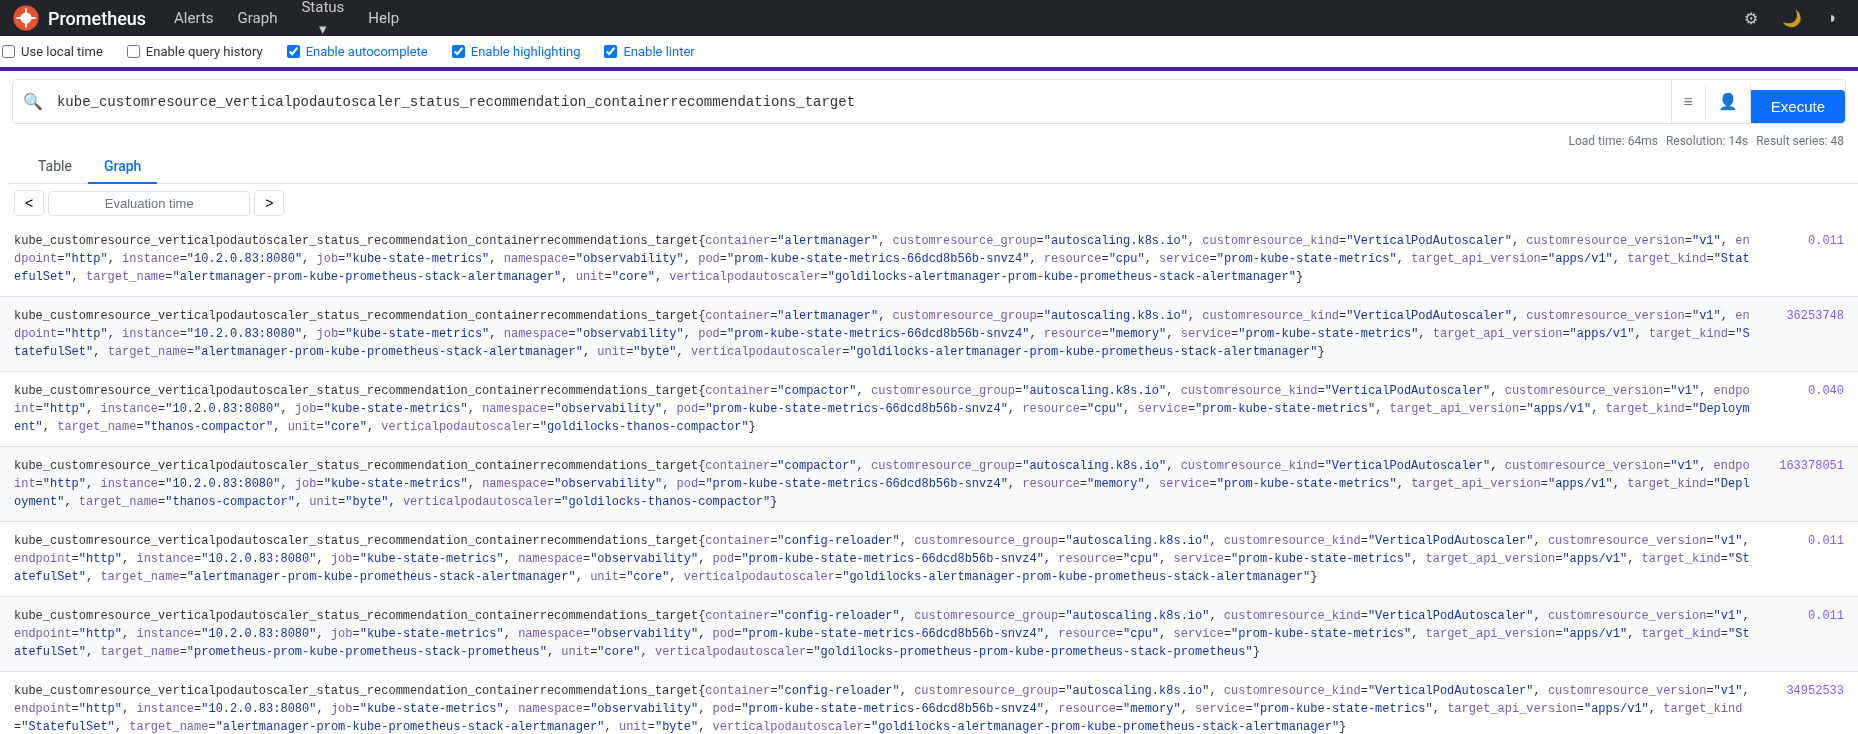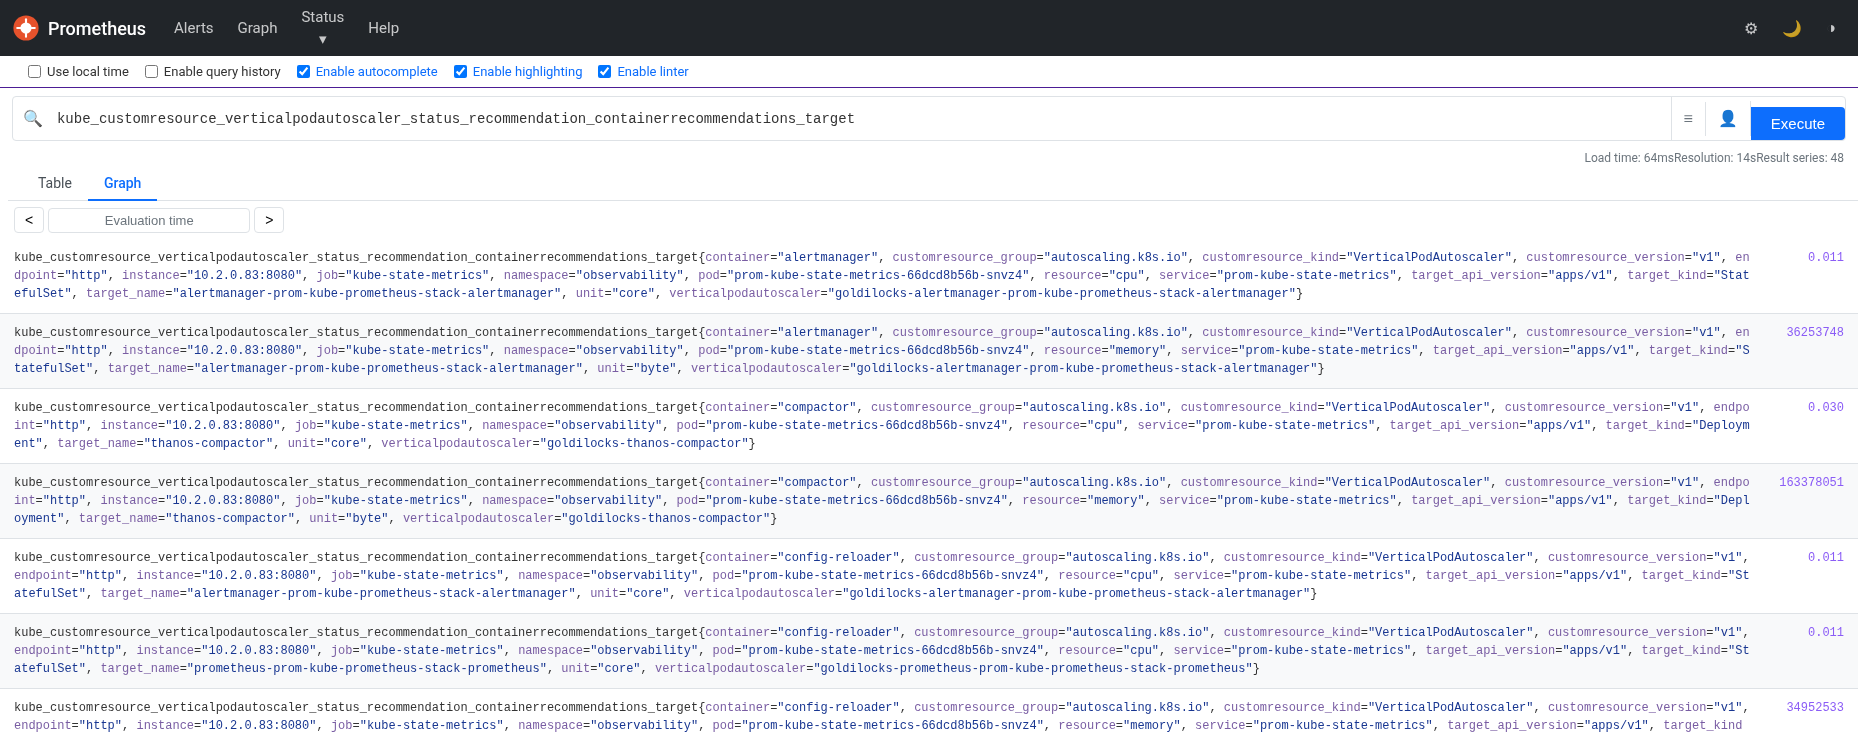--- a/index.html
+++ b/index.html
@@ -4,21 +4,21 @@
   <style>
     * { box-sizing: border-box; margin: 0; padding: 0; }
     body { font-family: -apple-system, BlinkMacSystemFont, 'Segoe UI', Roboto, sans-serif; font-size: 13px; background: #fff; color: #333; }
 
     
     .navbar {
       background: #212529;
       display: flex;
       align-items: center;
       padding: 0 12px;
-      height: 56px;
+      height: 36px;
       color: #fff;
     }
     .navbar-brand {
       display: flex;
       align-items: center;
       gap: 8px;
       color: #fff;
       text-decoration: none;
       font-size: 18px;
       font-weight: 500;
@@ -63,23 +63,23 @@
       cursor: pointer;
       padding: 6px 10px;
       font-size: 16px;
       border-radius: 4px;
     }
 
     
     .toolbar {
       display: flex;
       align-items: center;
-      gap: 16px;
-      padding: 8px 28px;
-      border-bottom: 1px solid #4c1d95;
+      gap: 24px;
+      padding: 8px 2px;
+      border-bottom: 4px solid #4c1d95;
       background: #fff;
       flex-wrap: wrap;
     }
     .checkbox-label {
       display: flex;
       align-items: center;
       gap: 6px;
       font-size: 13px;
       cursor: pointer;
       user-select: none;
@@ -143,20 +143,21 @@
     }
 
     
     .status-bar {
       display: flex;
       justify-content: flex-end;
       align-items: center;
       padding: 2px 14px;
       font-size: 12px;
       color: #6c757d;
+      gap: 8px;
     }
 
     
     .tabs {
       display: flex;
       border-bottom: 1px solid #dee2e6;
       padding: 0 14px;
       margin-left: 8px;
     }
     .tab {
@@ -321,21 +322,21 @@
 <div class="result-row">
       <span class="result-metric"><span class="metric-name">kube_customresource_verticalpodautoscaler_status_recommendation_containerrecommendations_target</span><span class="metric-labels">{<span class="label-key">container</span>=<span class="label-value">"alertmanager"</span>, <span class="label-key">customresource_group</span>=<span class="label-value">"autoscaling.k8s.io"</span>, <span class="label-key">customresource_kind</span>=<span class="label-value">"VerticalPodAutoscaler"</span>, <span class="label-key">customresource_version</span>=<span class="label-value">"v1"</span>, <span class="label-key">endpoint</span>=<span class="label-value">"http"</span>, <span class="label-key">instance</span>=<span class="label-value">"10.2.0.83:8080"</span>, <span class="label-key">job</span>=<span class="label-value">"kube-state-metrics"</span>, <span class="label-key">namespace</span>=<span class="label-value">"observability"</span>, <span class="label-key">pod</span>=<span class="label-value">"prom-kube-state-metrics-66dcd8b56b-snvz4"</span>, <span class="label-key">resource</span>=<span class="label-value">"cpu"</span>, <span class="label-key">service</span>=<span class="label-value">"prom-kube-state-metrics"</span>, <span class="label-key">target_api_version</span>=<span class="label-value">"apps/v1"</span>, <span class="label-key">target_kind</span>=<span class="label-value">"StatefulSet"</span>, <span class="label-key">target_name</span>=<span class="label-value">"alertmanager-prom-kube-prometheus-stack-alertmanager"</span>, <span class="label-key">unit</span>=<span class="label-value">"core"</span>, <span class="label-key">verticalpodautoscaler</span>=<span class="label-value">"goldilocks-alertmanager-prom-kube-prometheus-stack-alertmanager"</span>}</span></span>
       <span class="result-value">0.011</span>
     </div>
     <div class="result-row">
       <span class="result-metric"><span class="metric-name">kube_customresource_verticalpodautoscaler_status_recommendation_containerrecommendations_target</span><span class="metric-labels">{<span class="label-key">container</span>=<span class="label-value">"alertmanager"</span>, <span class="label-key">customresource_group</span>=<span class="label-value">"autoscaling.k8s.io"</span>, <span class="label-key">customresource_kind</span>=<span class="label-value">"VerticalPodAutoscaler"</span>, <span class="label-key">customresource_version</span>=<span class="label-value">"v1"</span>, <span class="label-key">endpoint</span>=<span class="label-value">"http"</span>, <span class="label-key">instance</span>=<span class="label-value">"10.2.0.83:8080"</span>, <span class="label-key">job</span>=<span class="label-value">"kube-state-metrics"</span>, <span class="label-key">namespace</span>=<span class="label-value">"observability"</span>, <span class="label-key">pod</span>=<span class="label-value">"prom-kube-state-metrics-66dcd8b56b-snvz4"</span>, <span class="label-key">resource</span>=<span class="label-value">"memory"</span>, <span class="label-key">service</span>=<span class="label-value">"prom-kube-state-metrics"</span>, <span class="label-key">target_api_version</span>=<span class="label-value">"apps/v1"</span>, <span class="label-key">target_kind</span>=<span class="label-value">"StatefulSet"</span>, <span class="label-key">target_name</span>=<span class="label-value">"alertmanager-prom-kube-prometheus-stack-alertmanager"</span>, <span class="label-key">unit</span>=<span class="label-value">"byte"</span>, <span class="label-key">verticalpodautoscaler</span>=<span class="label-value">"goldilocks-alertmanager-prom-kube-prometheus-stack-alertmanager"</span>}</span></span>
       <span class="result-value">36253748</span>
     </div>
     <div class="result-row">
       <span class="result-metric"><span class="metric-name">kube_customresource_verticalpodautoscaler_status_recommendation_containerrecommendations_target</span><span class="metric-labels">{<span class="label-key">container</span>=<span class="label-value">"compactor"</span>, <span class="label-key">customresource_group</span>=<span class="label-value">"autoscaling.k8s.io"</span>, <span class="label-key">customresource_kind</span>=<span class="label-value">"VerticalPodAutoscaler"</span>, <span class="label-key">customresource_version</span>=<span class="label-value">"v1"</span>, <span class="label-key">endpoint</span>=<span class="label-value">"http"</span>, <span class="label-key">instance</span>=<span class="label-value">"10.2.0.83:8080"</span>, <span class="label-key">job</span>=<span class="label-value">"kube-state-metrics"</span>, <span class="label-key">namespace</span>=<span class="label-value">"observability"</span>, <span class="label-key">pod</span>=<span class="label-value">"prom-kube-state-metrics-66dcd8b56b-snvz4"</span>, <span class="label-key">resource</span>=<span class="label-value">"cpu"</span>, <span class="label-key">service</span>=<span class="label-value">"prom-kube-state-metrics"</span>, <span class="label-key">target_api_version</span>=<span class="label-value">"apps/v1"</span>, <span class="label-key">target_kind</span>=<span class="label-value">"Deployment"</span>, <span class="label-key">target_name</span>=<span class="label-value">"thanos-compactor"</span>, <span class="label-key">unit</span>=<span class="label-value">"core"</span>, <span class="label-key">verticalpodautoscaler</span>=<span class="label-value">"goldilocks-thanos-compactor"</span>}</span></span>
-      <span class="result-value">0.030</span>
+      <span class="result-value">0.040</span>
     </div>
     <div class="result-row">
       <span class="result-metric"><span class="metric-name">kube_customresource_verticalpodautoscaler_status_recommendation_containerrecommendations_target</span><span class="metric-labels">{<span class="label-key">container</span>=<span class="label-value">"compactor"</span>, <span class="label-key">customresource_group</span>=<span class="label-value">"autoscaling.k8s.io"</span>, <span class="label-key">customresource_kind</span>=<span class="label-value">"VerticalPodAutoscaler"</span>, <span class="label-key">customresource_version</span>=<span class="label-value">"v1"</span>, <span class="label-key">endpoint</span>=<span class="label-value">"http"</span>, <span class="label-key">instance</span>=<span class="label-value">"10.2.0.83:8080"</span>, <span class="label-key">job</span>=<span class="label-value">"kube-state-metrics"</span>, <span class="label-key">namespace</span>=<span class="label-value">"observability"</span>, <span class="label-key">pod</span>=<span class="label-value">"prom-kube-state-metrics-66dcd8b56b-snvz4"</span>, <span class="label-key">resource</span>=<span class="label-value">"memory"</span>, <span class="label-key">service</span>=<span class="label-value">"prom-kube-state-metrics"</span>, <span class="label-key">target_api_version</span>=<span class="label-value">"apps/v1"</span>, <span class="label-key">target_kind</span>=<span class="label-value">"Deployment"</span>, <span class="label-key">target_name</span>=<span class="label-value">"thanos-compactor"</span>, <span class="label-key">unit</span>=<span class="label-value">"byte"</span>, <span class="label-key">verticalpodautoscaler</span>=<span class="label-value">"goldilocks-thanos-compactor"</span>}</span></span>
       <span class="result-value">163378051</span>
     </div>
     <div class="result-row">
       <span class="result-metric"><span class="metric-name">kube_customresource_verticalpodautoscaler_status_recommendation_containerrecommendations_target</span><span class="metric-labels">{<span class="label-key">container</span>=<span class="label-value">"config-reloader"</span>, <span class="label-key">customresource_group</span>=<span class="label-value">"autoscaling.k8s.io"</span>, <span class="label-key">customresource_kind</span>=<span class="label-value">"VerticalPodAutoscaler"</span>, <span class="label-key">customresource_version</span>=<span class="label-value">"v1"</span>, <span class="label-key">endpoint</span>=<span class="label-value">"http"</span>, <span class="label-key">instance</span>=<span class="label-value">"10.2.0.83:8080"</span>, <span class="label-key">job</span>=<span class="label-value">"kube-state-metrics"</span>, <span class="label-key">namespace</span>=<span class="label-value">"observability"</span>, <span class="label-key">pod</span>=<span class="label-value">"prom-kube-state-metrics-66dcd8b56b-snvz4"</span>, <span class="label-key">resource</span>=<span class="label-value">"cpu"</span>, <span class="label-key">service</span>=<span class="label-value">"prom-kube-state-metrics"</span>, <span class="label-key">target_api_version</span>=<span class="label-value">"apps/v1"</span>, <span class="label-key">target_kind</span>=<span class="label-value">"StatefulSet"</span>, <span class="label-key">target_name</span>=<span class="label-value">"alertmanager-prom-kube-prometheus-stack-alertmanager"</span>, <span class="label-key">unit</span>=<span class="label-value">"core"</span>, <span class="label-key">verticalpodautoscaler</span>=<span class="label-value">"goldilocks-alertmanager-prom-kube-prometheus-stack-alertmanager"</span>}</span></span>
       <span class="result-value">0.011</span>
     </div>
     <div class="result-row">

